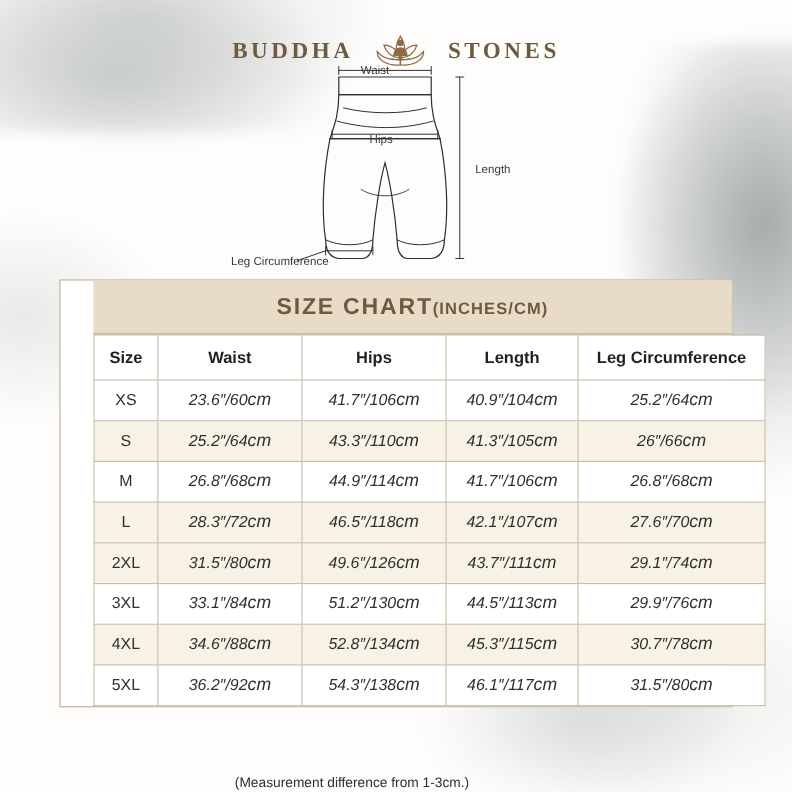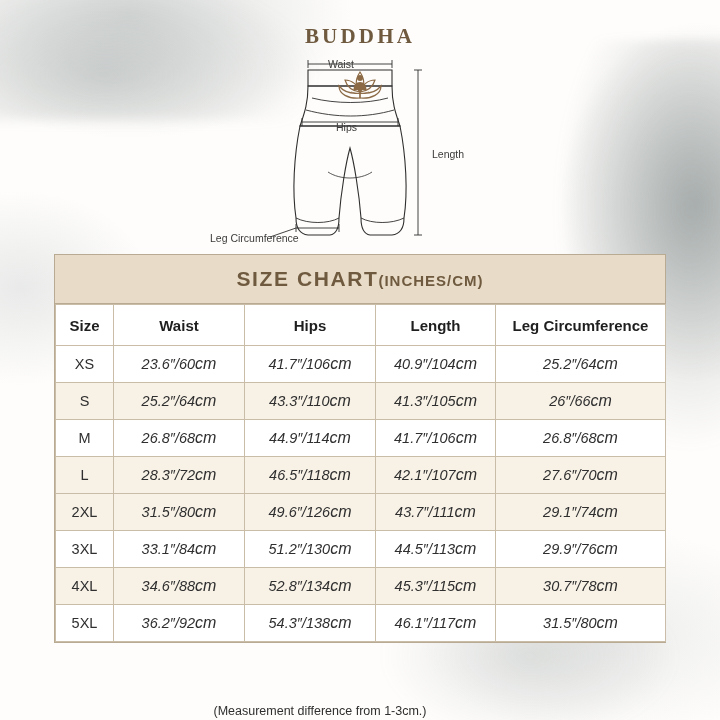--- a/index.html
+++ b/index.html
@@ -50,21 +50,20 @@
   .brand {
     position: absolute;
     top: 24px;
     left: 0;
     width: 720px;
     display: flex;
     align-items: center;
     justify-content: center;
     gap: 14px;
     z-index: 5;
-    flex-direction: column;
   }
   .brand-word {
     font-family: "Liberation Serif", serif;
     font-size: 21px;
     letter-spacing: 3.2px;
     color: #6f5a3f;
     font-weight: 700;
   }
   .lotus-logo {
     width: 58px;
@@ -96,20 +95,21 @@
   
   .chart {
     position: absolute;
     left: 54px;
     top: 254px;
     width: 612px;
     border: 1px solid #b9ab93;
     box-sizing: border-box;
     background: #fff;
     z-index: 6;
+    padding-left: 30px;
   }
   .chart-title-row {
     background: #e8dcc8;
     height: 48px;
     display: flex;
     align-items: center;
     justify-content: center;
     border-bottom: 1px solid #b9ab93;
   }
   .chart-title {
@@ -201,20 +201,21 @@
           <path d="M58 60 C74 62, 90 58, 100 46 C100 62, 82 72, 58 70 Z"></path>
         </g>
 
         <g fill="#8c6a46">
           <circle cx="58" cy="30" r="6"></circle>
           <path d="M58 38 C50 38, 45 45, 45 54 L71 54 C71 45, 66 38, 58 38 Z"></path>
           <path d="M40 56 C46 62, 70 62, 76 56 C72 64, 44 64, 40 56 Z"></path>
         </g>
       </svg>
     </span>
+    <div class="brand-word">STONES</div>
   </div>
 
   <div class="illustration">
     <svg width="330" height="200" viewBox="0 0 330 200" xmlns="http://www.w3.org/2000/svg">
       <g fill="none" stroke="#2f2f2f" stroke-width="1.1">
 
         <path d="M112 18 L196 18 L196 34 L112 34 Z"></path>
 
         <path d="M112 34 C112 52, 108 62, 104 74 L204 74 C200 62, 196 52, 196 34 Z"></path>
 

